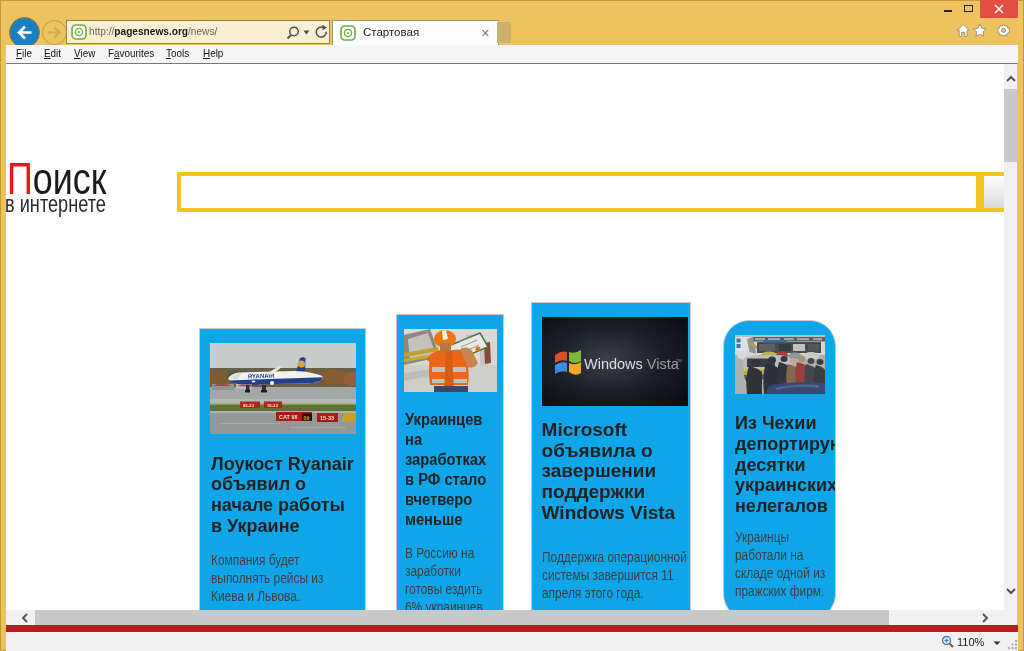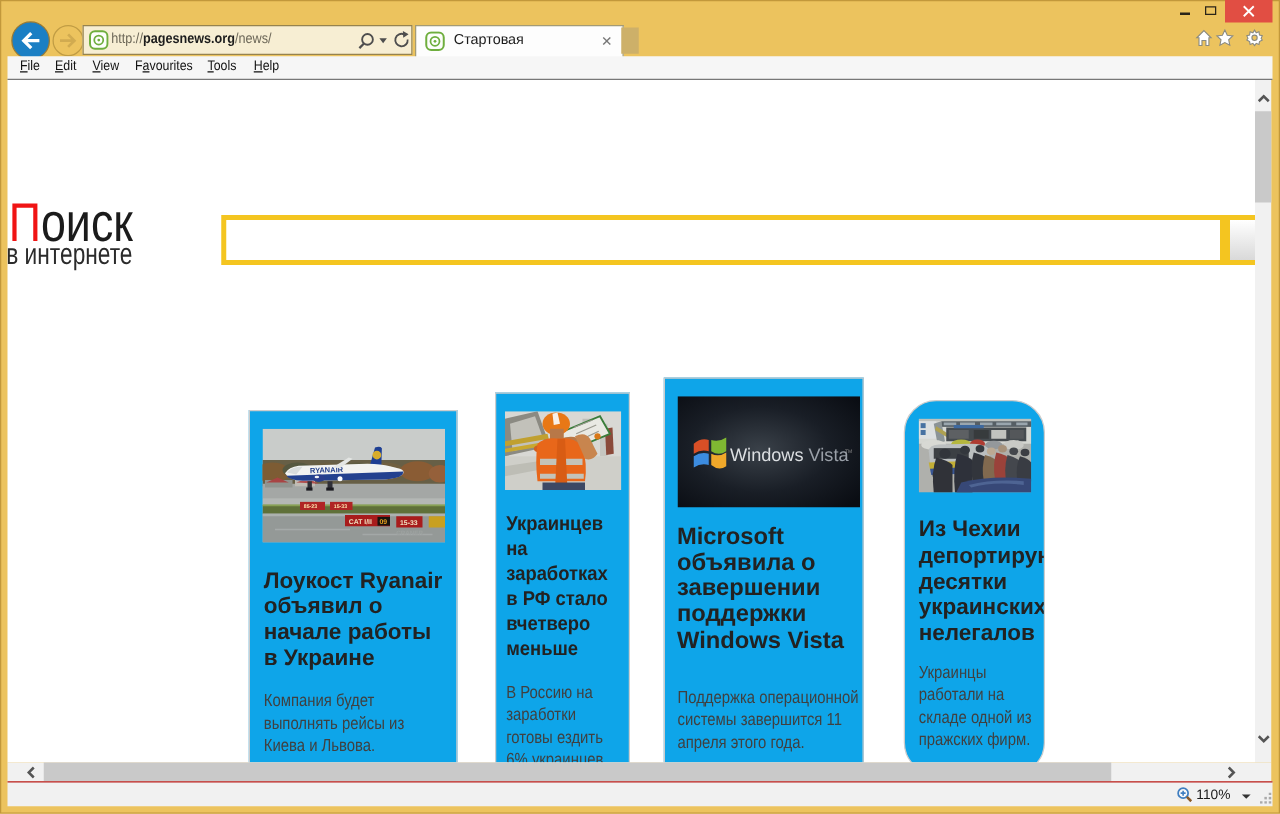--- a/index.html
+++ b/index.html
@@ -36,21 +36,21 @@
 .card h3{position:absolute;margin:0;font-size:18px;line-height:20.7px;font-weight:bold;color:#222;white-space:nowrap;}
 .card p{position:absolute;margin:0;font-size:14px;line-height:18px;color:#404040;transform:scaleX(.85);transform-origin:left top;white-space:nowrap;}
 #card1{left:193px;top:238px;width:164.5px;height:296px;margin-top:26px;}
 #card2{left:390px;top:238px;width:105.5px;height:304.5px;margin-top:12px;}
 #card3{left:524.5px;top:238px;width:158px;height:309px;}
 #card4{left:717px;top:256px;width:110.5px;height:297.5px;border-radius:26px;}
 #vsb{left:1004px;top:64px;width:13px;height:546px;background:#f1f1f1;}
 #vthumb{position:absolute;left:0;top:25px;width:13px;height:73px;background:#c9c9c9;}
 #hsb{left:6px;top:610px;width:1011px;height:15px;background:#f1f1f1;}
 #hthumb{position:absolute;left:29px;top:0;width:854px;height:15px;background:#c9c9c9;}
-#status{left:6px;top:625px;width:1012px;height:19px;background:#f1f1f1;border-top:1px solid #b91c1c;}
+#status{left:6px;top:625px;width:1012px;height:19px;background:#f1f1f1;border-top:7px solid #b91c1c;}
 #zoomtxt{position:absolute;left:951px;top:4px;font-size:11px;color:#1a1a1a;}
 .chev{stroke:#555;stroke-width:2;fill:none;}
 </style>
 </head>
 <body>
 <div class="abs" id="frame-edge"></div>
 <div class="abs" id="closebtn">
     <svg width="10" height="10" viewBox="0 0 10 10" style="position:absolute;left:14px;top:4px">
       <path d="M1 1 L9 9 M9 1 L1 9" stroke="#fff" stroke-width="1.5"></path>
     </svg>

